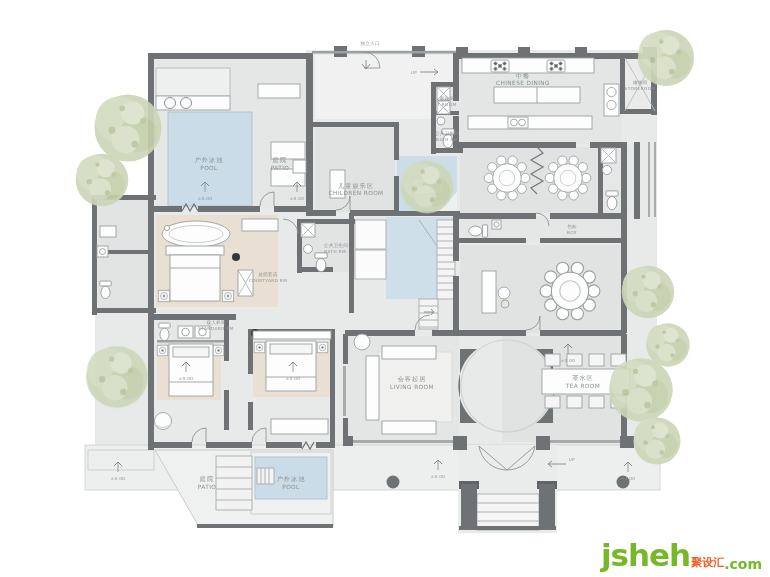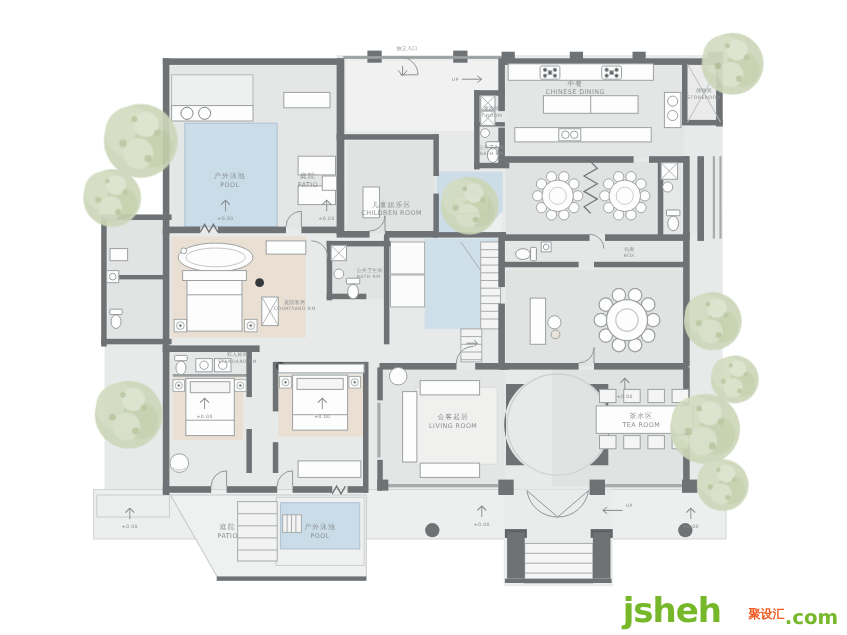--- a/index.html
+++ b/index.html
@@ -3,25 +3,25 @@
 <meta charset="utf-8">
 <style>
   html,body{margin:0;padding:0;background:#fff;}
   .stage{position:relative;width:770px;height:577px;background:#ffffff;overflow:hidden;
          font-family:"DejaVu Sans",sans-serif;}
   svg{position:absolute;left:0;top:0;}
   .lbl{font-family:"DejaVu Sans",sans-serif;font-size:5.8px;fill:#8b9093;text-anchor:middle;letter-spacing:.4px;}
   .lbl.cn{font-size:6.2px;letter-spacing:1px;}
   .lbl.xs{font-size:4.6px;letter-spacing:.2px;}
   .lbl.tiny{font-size:4.2px;}
-  .wm{position:absolute;right:8px;bottom:6px;display:flex;align-items:flex-end;line-height:1;gap:24px;}
+  .wm{position:absolute;right:8px;bottom:6px;display:flex;align-items:flex-end;line-height:1;}
   .wm-j{font-size:31px;font-weight:bold;color:#76b82a;letter-spacing:-1px;font-family:"DejaVu Sans",sans-serif;}
   .wm-right{display:flex;flex-direction:row;align-items:flex-start;margin-left:1px;}
   .wm-cn{font-size:11px;font-weight:bold;color:#f15a24;}
-  .wm-com{font-size:18px;font-weight:bold;color:#76b82a;}
+  .wm-com{font-size:14px;font-weight:bold;color:#76b82a;}
 </style>
 </head>
 <body>
 
 <div class="stage">
 <svg width="770" height="577" viewBox="0 0 770 577">
   <defs>
     <symbol id="tree" viewBox="-32 -32 64 64">
       <circle r="29" fill="#ccd6b8"></circle>
       <circle cx="-8" cy="-7" r="20" fill="#d3dcc0"></circle>

